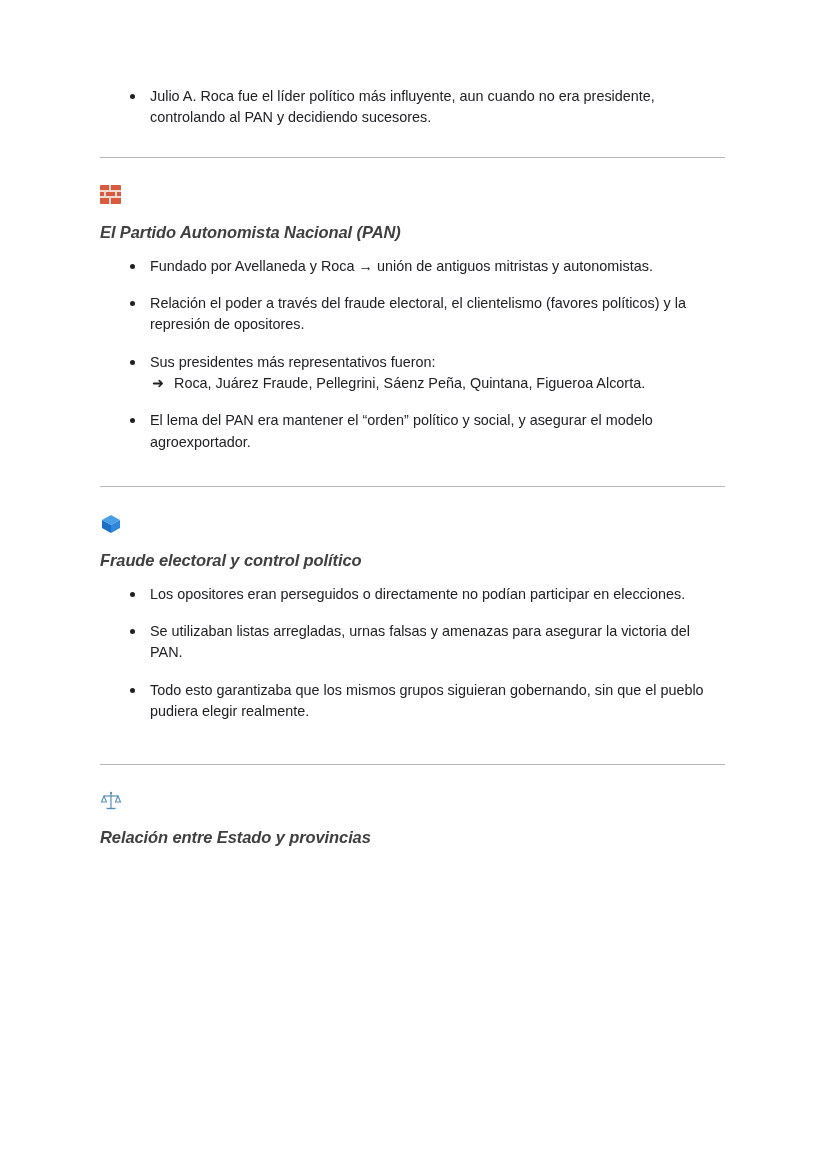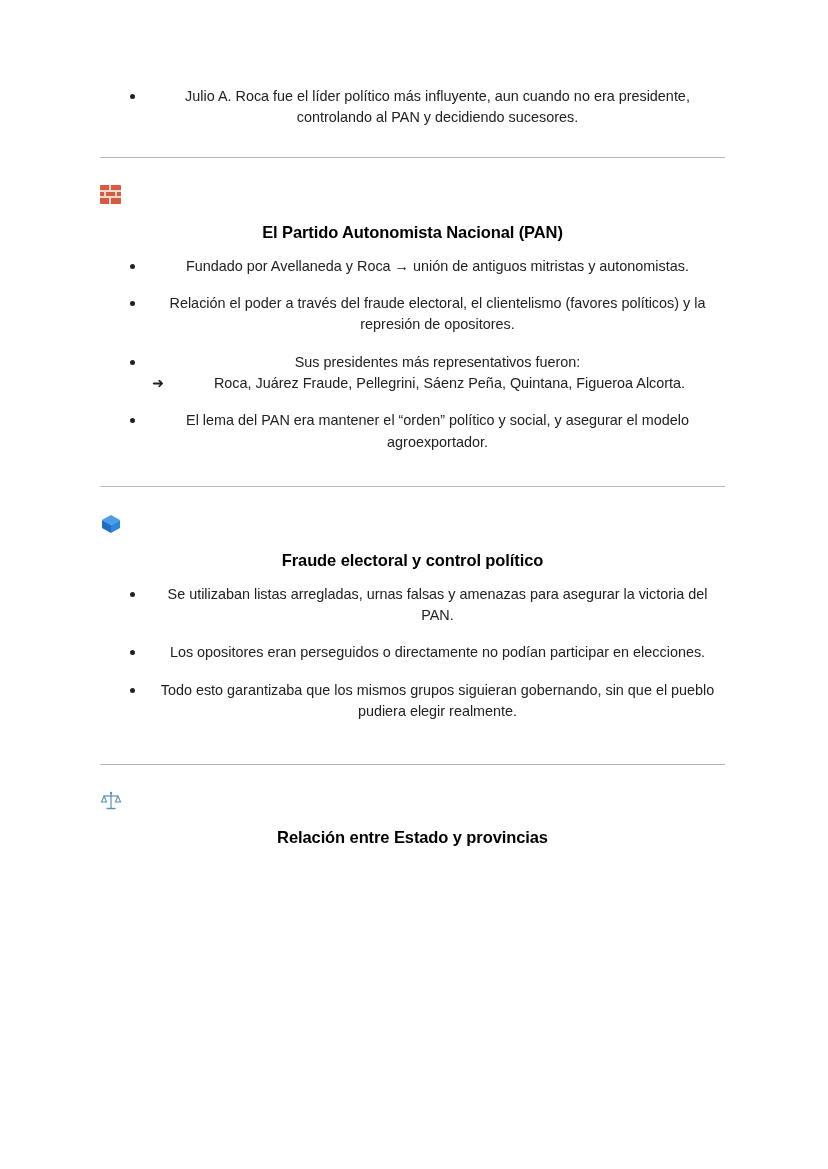--- a/index.html
+++ b/index.html
@@ -16,21 +16,20 @@
   }
   .page {
     position: relative;
     width: 828px;
     min-height: 1169px;
     box-sizing: border-box;
     padding: 86px 100px 40px 100px;
   }
   .doc-body {
     width: 625px;
-    text-align: center;
   }
 
   
   ul.bullets {
     list-style: none;
     margin: 0;
     padding: 0;
   }
   ul.bullets > li {
     position: relative;
@@ -76,23 +75,24 @@
   .section { margin: 0; }
   .emoji {
     width: 22px;
     height: 22px;
     display: block;
     margin-bottom: 16px;
   }
   h2.section-title {
     font-size: 16.5px;
     font-weight: bold;
-    color: #000000;
+    color: #404040;
     margin: 0 0 14px 0;
     letter-spacing: -0.1px;
+    font-style: italic;
   }
   .gap-before-divider { height: 28px; }
   .gap-after-divider { height: 27px; }
   .gap-after-list { height: 30px; }
 
   
   .brick {
     position: relative;
     width: 21px;
     height: 19px;
@@ -159,22 +159,22 @@
     <div class="section">
       <div class="emoji">
         <svg width="22" height="22" viewBox="0 0 22 22" aria-hidden="true">
           <polygon points="11,2 20,7 11,12 2,7" fill="#4a9ee8"></polygon>
           <polygon points="2,7 11,12 11,20 2,15" fill="#1b6fc4"></polygon>
           <polygon points="20,7 11,12 11,20 20,15" fill="#2f86da"></polygon>
         </svg>
       </div>
       <h2 class="section-title">Fraude electoral y control político</h2>
       <ul class="bullets">
+        <li>Los opositores eran perseguidos o directamente no podían participar en elecciones.</li>
         <li>Se utilizaban listas arregladas, urnas falsas y amenazas para asegurar la victoria del PAN.</li>
-        <li>Los opositores eran perseguidos o directamente no podían participar en elecciones.</li>
         <li>Todo esto garantizaba que los mismos grupos siguieran gobernando, sin que el pueblo pudiera elegir realmente.</li>
       </ul>
     </div>
 
     <div class="gap-after-list" style="height:42px"></div>
     <hr class="divider">
     <div class="gap-after-divider" style="height:25px"></div>
 
     <div class="section">
       <div class="emoji">

